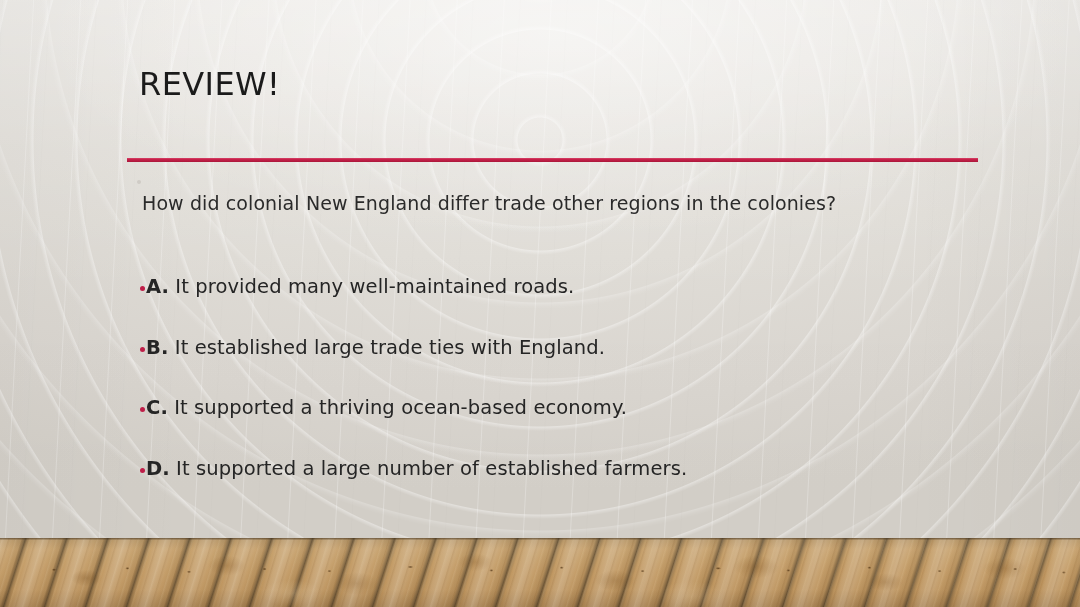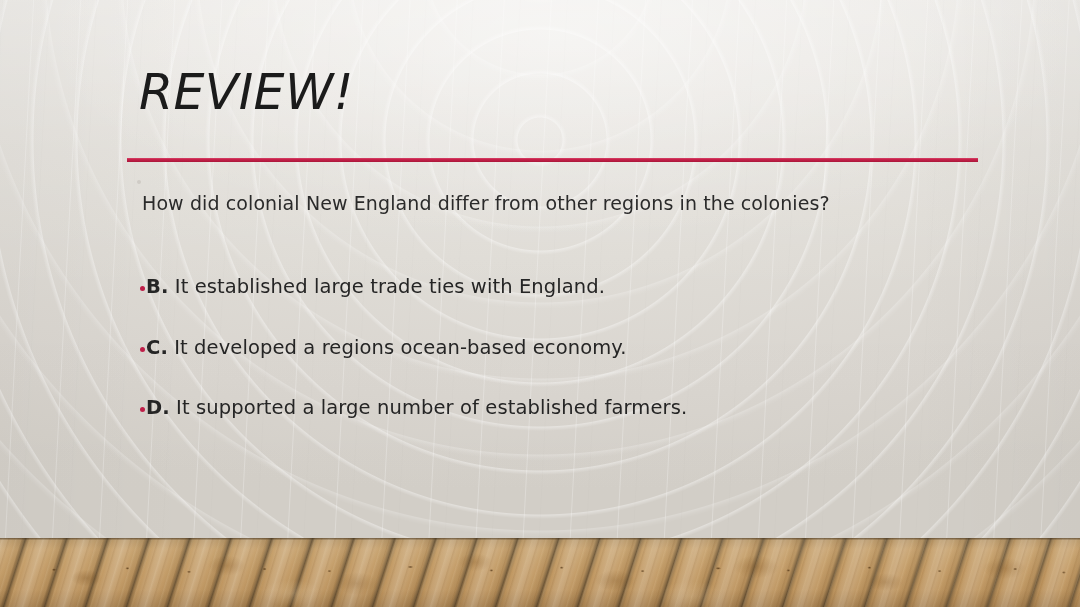--- a/index.html
+++ b/index.html
@@ -176,27 +176,26 @@
     width: 100%; height: 2px;
     background: linear-gradient(to bottom, rgba(60,44,24,0.62), rgba(60,44,24,0.10));
   }
 
   
   .title {
     position: absolute;
     left: 139px;
     top: 68px;
     font-family: "DejaVu Sans", sans-serif;
-    font-size: 49px;
+    font-size: 32px;
     font-weight: 400;
     letter-spacing: 0.4px;
     color: #1b1b1b;
     line-height: 1.0;
     white-space: nowrap;
-    font-style: italic;
   }
 
   
   .rule {
     position: absolute;
     left: 127px;
     top: 158px;
     width: 851px;
     height: 4px;
     background: linear-gradient(to bottom,
@@ -289,34 +288,38 @@
   </div>
 
   <div class="title">REVIEW!</div>
 
   <div class="rule"></div>
 
   <div class="body-block">
 
     <div class="q-row">
       <span class="q-bullet"></span>
-      <span class="q-text">How did colonial New England differ from other regions in the colonies?</span>
+      <span class="q-text">How did colonial New England differ trade other regions in the colonies?</span>
     </div>
 
     <div class="choices">
 
+      <div class="choice">
+        <span class="dot"></span>
+        <span class="ctext"><span class="letter">A.</span><span> It provided many well-maintained roads.</span></span>
+      </div>
 
       <div class="choice">
         <span class="dot"></span>
         <span class="ctext"><span class="letter">B.</span><span> It established large trade ties with England.</span></span>
       </div>
 
       <div class="choice">
         <span class="dot"></span>
-        <span class="ctext"><span class="letter">C.</span><span> It developed a regions ocean-based economy.</span></span>
+        <span class="ctext"><span class="letter">C.</span><span> It supported a thriving ocean-based economy.</span></span>
       </div>
 
       <div class="choice">
         <span class="dot"></span>
         <span class="ctext"><span class="letter">D.</span><span> It supported a large number of established farmers.</span></span>
       </div>
 
     </div>
   </div>
 

